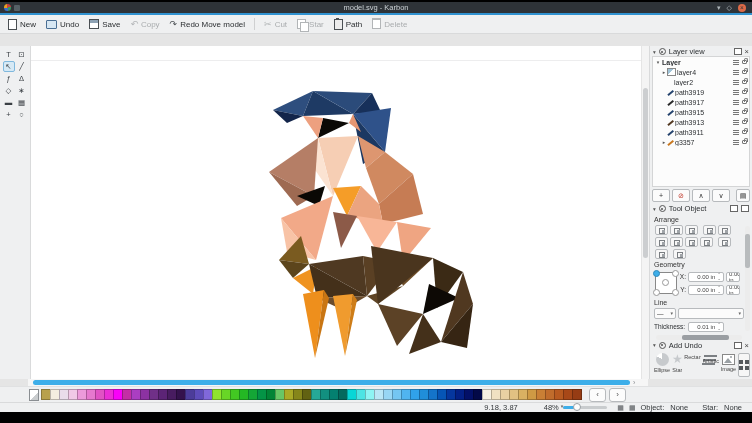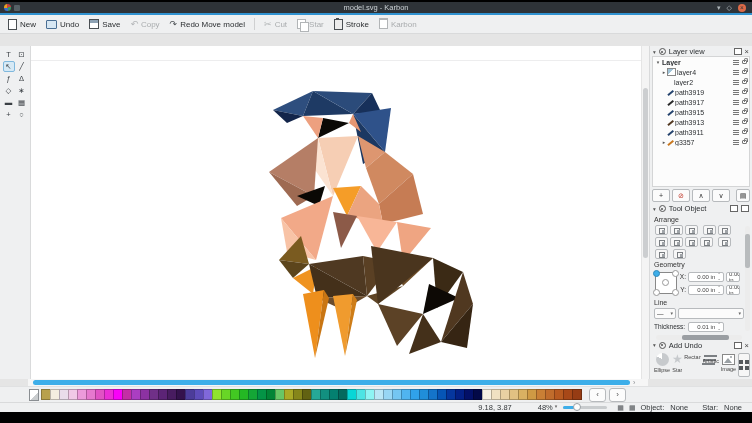--- a/index.html
+++ b/index.html
@@ -141,21 +141,21 @@
   .palettebar{position:absolute;left:0;top:384px;width:752px;height:16px;background:#eff0f1;border-top:1px solid #e0e1e2;
     display:flex;align-items:center;padding-left:29px;box-sizing:border-box}
   .pal-icon{width:8px;height:10px;border:1px solid #8a8e92;background:linear-gradient(135deg,#fff 60%,#c9ccce 60%);margin-right:2px;flex:0 0 8px}
   .swatch{width:10px;height:11px;border:1px solid rgba(0,0,0,0.25);box-sizing:border-box;flex:0 0 10px;margin-right:-1px}
   .pal-nav{display:flex;gap:3px;margin-left:8px}
   .pal-btn{width:15px;height:12px;border:1px solid #b7babd;border-radius:3px;background:#fcfcfc;
     display:flex;align-items:center;justify-content:center;font-size:8px;color:#555;line-height:10px}
   .statusbar{position:absolute;left:0;top:400px;width:752px;height:10px;background:#eff0f1;border-top:1px solid #d9dadb;
     display:flex;align-items:center;justify-content:flex-end;font-size:7.5px;color:#33373a;padding-right:10px;box-sizing:border-box}
   .st-coords{margin-right:26px}
-  .st-zoom{display:flex;gap:2px;margin-right:6px}
+  .st-zoom{display:flex;gap:2px;margin-right:0}
   .st-zoom .za{font-size:5px;color:#666}
   .sl-track{width:44px;height:3px;background:#c9ccce;border-radius:2px;position:relative;margin-right:10px}
   .sl-fill{width:14px;height:3px;background:#3daee9;border-radius:2px}
   .sl-knob{position:absolute;left:10px;top:-3px;width:8px;height:8px;border:1px solid #9aa0a4;border-radius:50%;background:#fdfdfd;box-sizing:border-box}
   .st-icon{font-size:7px;color:#55595d;margin-right:5px}
   .st-label{margin-right:6px}
   .st-value{margin-right:14px}
 </style>
 </head>
 <body>
@@ -201,25 +201,25 @@
       <div class="tb-btn disabled">
         <span class="tbi tbi-cut">✂</span>
         <span class="tb-lbl">Cut</span>
       </div>
       <div class="tb-btn disabled">
         <span class="tbi tbi-copy"></span>
         <span class="tb-lbl">Star</span>
       </div>
       <div class="tb-btn">
         <span class="tbi tbi-paste"></span>
-        <span class="tb-lbl">Stroke</span>
+        <span class="tb-lbl">Path</span>
       </div>
       <div class="tb-btn disabled">
         <span class="tbi tbi-delete"></span>
-        <span class="tb-lbl">Karbon</span>
+        <span class="tb-lbl">Delete</span>
       </div>
     </div>
 
   <div class="main">
     <div class="toolbox" id="toolbox">
         <div class="tool">T</div>
         <div class="tool">⊡</div>
         <div class="tool selected">↖</div>
         <div class="tool">╱</div>
         <div class="tool">ƒ</div>

